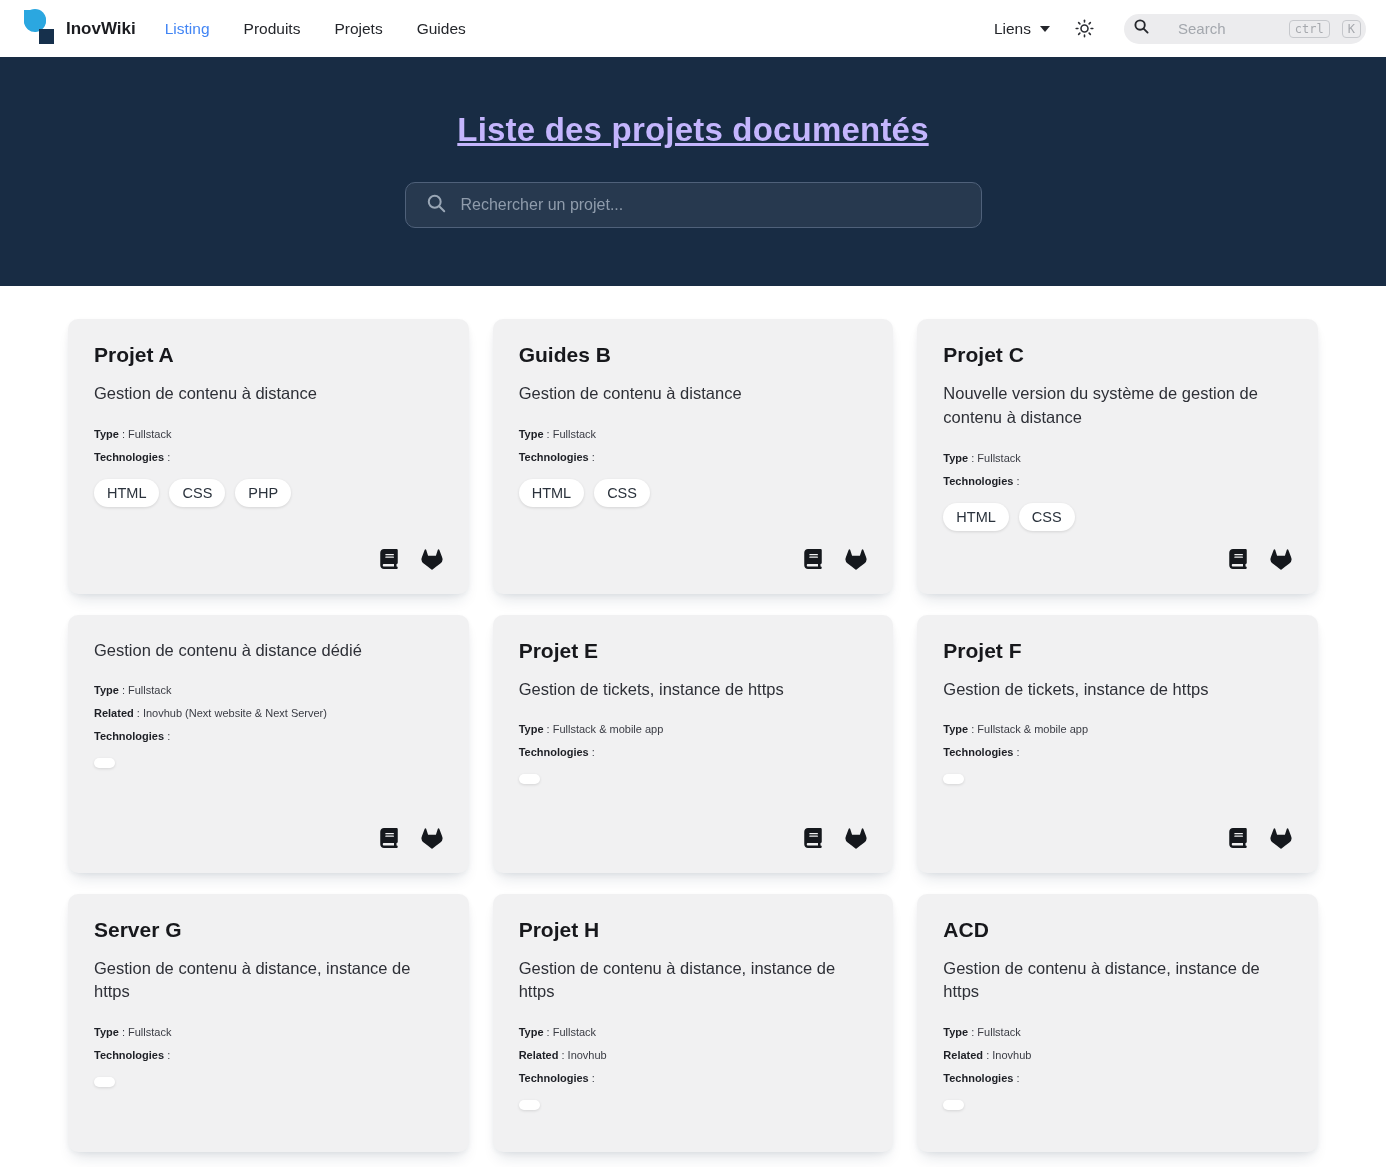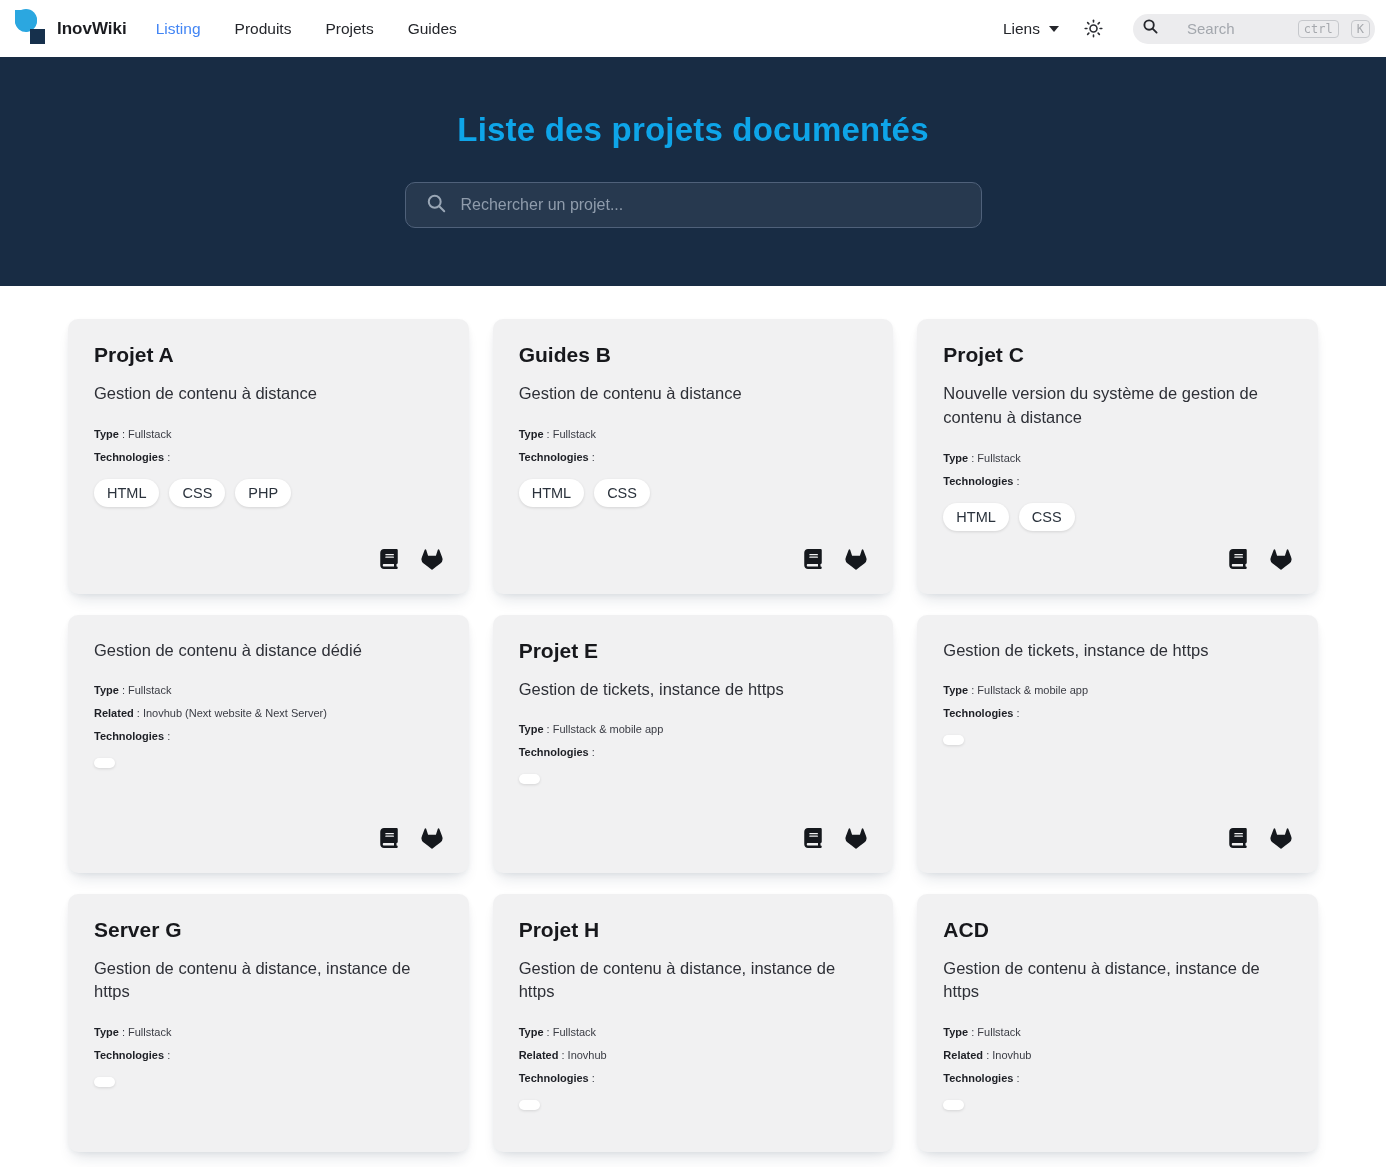--- a/index.html
+++ b/index.html
@@ -7,21 +7,21 @@
   body {
     font-family: "Liberation Sans", sans-serif;
     background: #ffffff;
     color: #1c1d22;
     min-width: 1386px;
   }
 
   
   .navbar {
     display: flex; align-items: center;
-    height: 57px; padding: 0 11px; background: #fff;
+    height: 57px; padding: 0 20px; background: #fff;
   }
   .brand { display: flex; align-items: center; gap: 9px; cursor: pointer; }
   .brand-name { font-weight: 700; font-size: 17px; color: #1b1c20; }
   .nav-links { display: flex; gap: 34px; margin-left: 29px; }
   .nav-link { font-size: 15.5px; color: #24262b; text-decoration: none; cursor: pointer; }
   .nav-link.active { color: #4285f4; }
   .nav-right { margin-left: auto; display: flex; align-items: center; }
   .liens { display: flex; align-items: center; gap: 9px; font-size: 15.5px; color: #24262b; cursor: pointer; }
   .caret-down {
     width: 0; height: 0;
@@ -45,22 +45,22 @@
     font-family: "DejaVu Sans Mono", monospace;
     font-size: 12px; color: #a6a9ae;
     border: 1px solid #c6c8cc; border-radius: 4px;
     padding: 1px 5px; background: transparent;
   }
   .kbd + .kbd { margin-left: 4px; }
 
   
   .hero { background: #182c44; padding: 54px 20px 58px; text-align: center; }
   .hero-title {
-    margin: 0 0 33px; color: #0ea5e9;
-    font-size: 33px; font-weight: 700; letter-spacing: .2px;
+    margin: 0 0 33px; color: #c4b5fd;
+    font-size: 33px; font-weight: 700; letter-spacing: .2px; text-decoration: underline;
   }
   .hero-search {
     width: 577px; height: 46px; margin: 0 auto;
     display: flex; align-items: center; gap: 13px;
     padding: 0 21px; background: #27394f;
     border: 1px solid #4f617a; border-radius: 10px;
   }
   .hero-search input {
     flex: 1; min-width: 0; border: none; background: transparent; outline: none;
     font-size: 16px; color: #dfe5ec; font-family: "Liberation Sans", sans-serif;
@@ -280,20 +280,21 @@
       </a>
       <a class="icon-btn">
         <svg width="22" height="21" viewBox="0 0 24 24" fill="#15181d">
           <path d="M23.6 9.59l-.03-.086L20.3.86a.85.85 0 0 0-.84-.54.87.87 0 0 0-.49.18.87.87 0 0 0-.3.43l-2.2 6.75H7.53L5.32.93a.87.87 0 0 0-.3-.43.87.87 0 0 0-.49-.18.85.85 0 0 0-.84.54L.43 9.5l-.03.09a6.07 6.07 0 0 0 2.02 7.02l.01.01.03.02 4.97 3.72 2.46 1.86 1.5 1.13a1.01 1.01 0 0 0 1.22 0l1.5-1.13 2.46-1.86 5-3.74.01-.01a6.07 6.07 0 0 0 2.02-7.02z"></path>
         </svg>
       </a>
     </div>
   </article>
 
   <article class="card">
+    <h2 class="card-title">Projet F</h2>
     <p class="card-desc">Gestion de tickets, instance de https</p>
     <p class="meta"><b>Type</b><span> : Fullstack &amp; mobile app</span></p>
 
     <p class="meta"><b>Technologies</b><span> :</span></p>
     <div class="chips">
         <span class="chip empty"></span>
       </div>
     <div class="card-footer">
       <a class="icon-btn">
         <svg width="18" height="20" viewBox="0 0 448 512" fill="#15181d">

